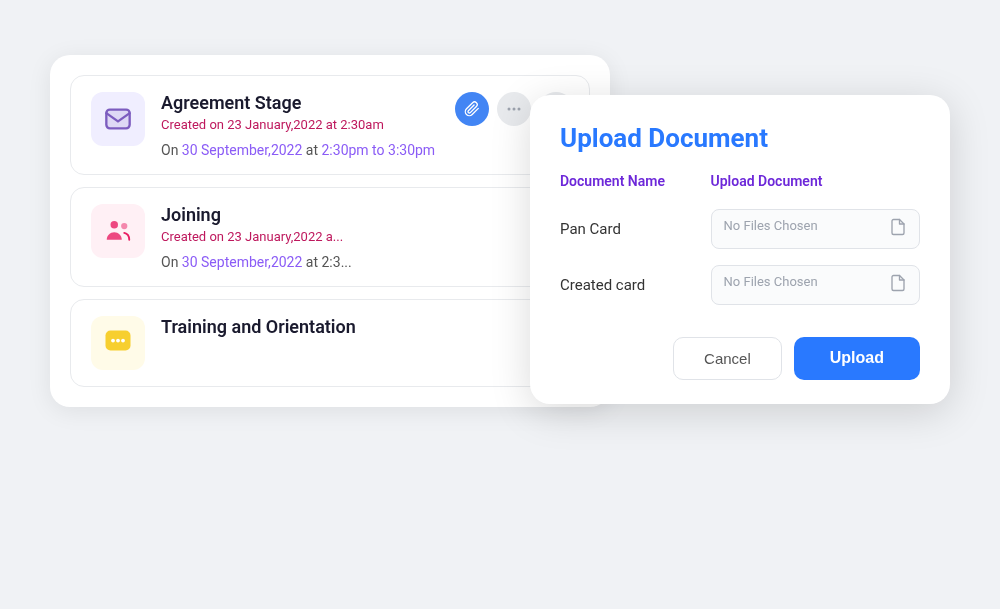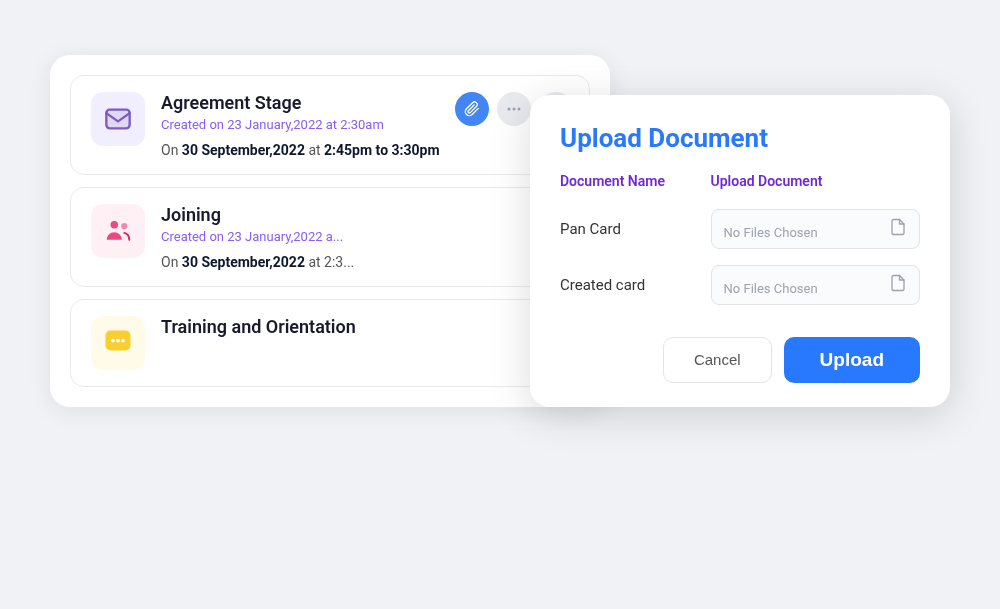--- a/index.html
+++ b/index.html
@@ -74,32 +74,32 @@
 
     .card-title {
       font-size: 18px;
       font-weight: 600;
       color: #1a1a2e;
       margin-bottom: 4px;
     }
 
     .card-subtitle {
       font-size: 13px;
-      color: #8b5cf6;
+      color: #be185d;
       margin-bottom: 10px;
     }
 
     .card-date {
       font-size: 14px;
       color: #555;
     }
 
     .card-date strong {
-      color: #0f172a;
-      font-weight: 700;
+      color: #8b5cf6;
+      font-weight: 400;
       text-align: right;
     }
 
     .card-actions {
       position: absolute;
       top: 16px;
       right: 16px;
       display: flex;
       gap: 8px;
       align-items: center;
@@ -169,21 +169,21 @@
 
     .doc-name {
       font-size: 15px;
       color: #333;
       padding-right: 16px;
       margin-left: 40px;
     }
 
     .file-input-wrapper {
       display: flex;
-      align-items: flex-end;
+      align-items: flex-start;
       border: 1.5px solid #e0e3e8;
       border-radius: 8px;
       padding: 8px 12px;
       background: #fafbfc;
       gap: 8px;
       cursor: pointer;
     }
 
     .file-input-text {
       font-size: 13px;
@@ -211,21 +211,21 @@
       font-weight: 500;
       color: #555;
       cursor: pointer;
     }
 
     .btn-upload {
       padding: 12px 36px;
       border: none;
       border-radius: 10px;
       background: #2979ff;
-      font-size: 19px;
+      font-size: 16px;
       font-weight: 600;
       color: #fff;
       cursor: pointer;
     }
   </style>
 </head>
 <body>
 
 <div class="main-container">
 
@@ -236,21 +236,21 @@
         <svg width="28" height="28" viewBox="0 0 24 24" fill="none">
           <rect x="2" y="4" width="20" height="16" rx="3" fill="#7c5cbf" opacity="0.15"></rect>
           <path d="M2 7l10 7 10-7" stroke="#7c5cbf" stroke-width="2" stroke-linecap="round"></path>
           <rect x="2" y="4" width="20" height="16" rx="3" stroke="#7c5cbf" stroke-width="2" fill="none"></rect>
         </svg>
       </div>
       <div class="card-content">
         <div class="card-title">Agreement Stage</div>
         <div class="card-subtitle">Created on 23 January,2022 at 2:30am</div>
         <div class="card-date">
-          On <strong>30 September,2022</strong> at <strong>2:45pm to 3:30pm</strong>
+          On <strong>30 September,2022</strong> at <strong>2:30pm to 3:30pm</strong>
         </div>
       </div>
       <div class="card-actions">
         <button class="action-btn blue">
           <svg width="16" height="16" viewBox="0 0 24 24" fill="white">
             <path d="M21.44 11.05l-9.19 9.19a6 6 0 0 1-8.49-8.49l9.19-9.19a4 4 0 0 1 5.66 5.66l-9.2 9.19a2 2 0 0 1-2.83-2.83l8.49-8.48" stroke="white" stroke-width="2" stroke-linecap="round" fill="none"></path>
           </svg>
         </button>
         <button class="action-btn gray">
           <svg width="14" height="4" viewBox="0 0 14 4" fill="#9da3ae">

